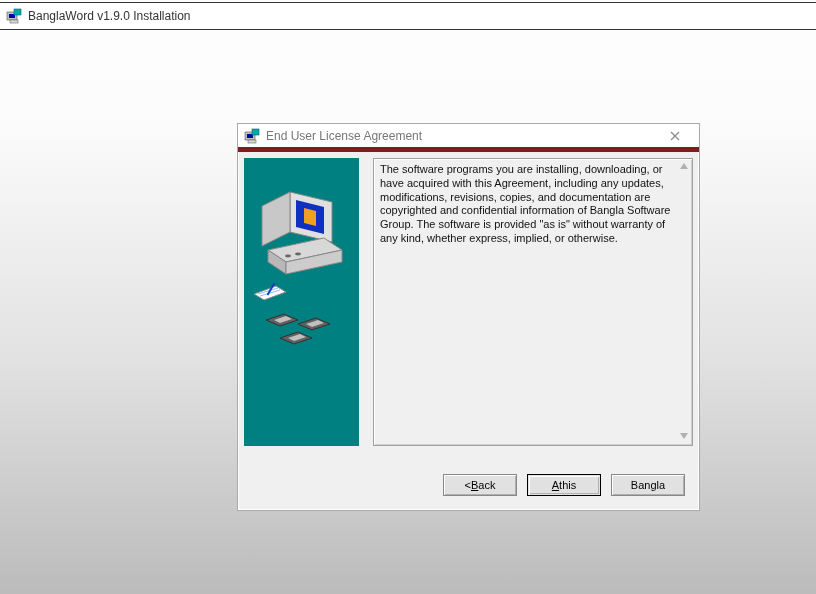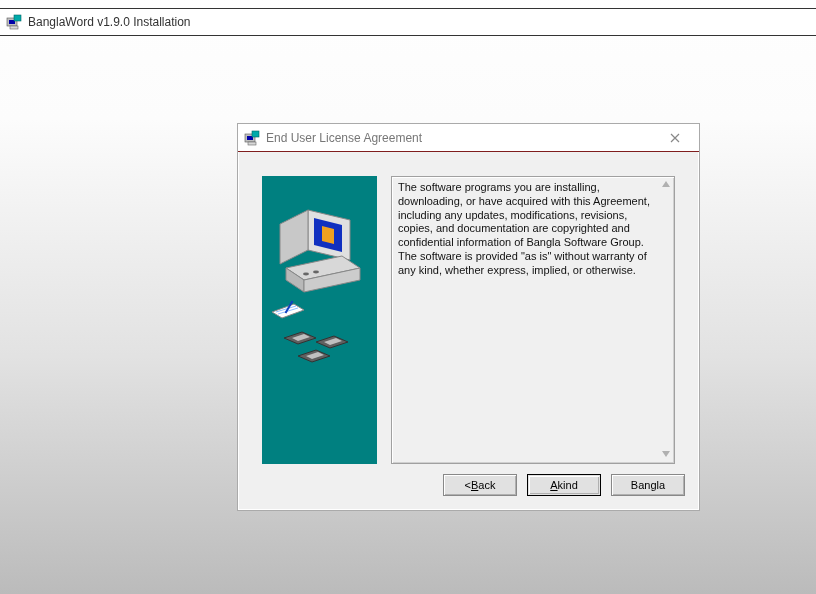--- a/index.html
+++ b/index.html
@@ -3,21 +3,21 @@
 <meta charset="utf-8">
 <style>
   * { box-sizing: border-box; margin: 0; padding: 0; }
   html, body { width: 816px; height: 594px; font-family: "Segoe UI", Tahoma, sans-serif; }
   body {
     background: linear-gradient(to bottom, #fefefe 0%, #fcfcfc 20%, #e2e2e2 60%, #bbbbbb 100%);
     position: relative;
     overflow: hidden;
   }
   .topbar {
-    position: absolute; left: 0; right: 0; top: 8px; height: 28px;
+    position: absolute; left: 0; right: 0; top: 2px; height: 28px;
     border-top: 1px solid #333;
     border-bottom: 1px solid #333;
     background: #fff;
     display: flex; align-items: center;
     padding-left: 6px;
     gap: 6px;
   }
   .topbar .icon { width: 16px; height: 16px; display:inline-block; }
   .topbar .title { font-size: 12px; color: #333; }
   .dialog {
@@ -26,34 +26,34 @@
     width: 463px; height: 388px;
     background: #f0f0f0;
     border: 1px solid #aaa;
     box-shadow: 0 0 0 1px #fff inset;
   }
   .titlebar {
     height: 28px;
     display: flex; align-items: center;
     padding: 0 6px;
     background: #fff;
-    border-bottom: 1px solid #7f1d1d;
+    border-bottom: 5px solid #7f1d1d;
   }
   .titlebar .tb-icon { width: 16px; height: 16px; margin-right: 6px; }
   .titlebar .tb-title { font-size: 12px; color: #777; flex: 1; }
   .titlebar .close {
     width: 36px; height: 22px;
     display:flex; align-items:center; justify-content:center;
     color: #888; font-family: sans-serif;
     cursor: default;
   }
   .titlebar .close svg { width: 10px; height: 10px; }
   .client {
     position: relative;
-    padding: 24px;
+    padding: 6px;
     display: flex;
     gap: 14px;
   }
   .side-image {
     width: 115px; height: 288px;
     background: #008080;
     position: relative;
     overflow: hidden;
     flex: 0 0 115px;
   }
@@ -191,19 +191,19 @@
   </div>
 
   <div class="button-row">
     <div class="btn">
       <span>&lt; </span>
         <span class="underline">B</span>
         <span>ack</span>
     </div>
     <div class="btn default">
       <span class="underline">A</span>
-        <span>kind</span>
+        <span>this</span>
     </div>
     <div class="btn">
       <span>Bangla</span>
     </div>
   </div>
 </div>
 
 </body></html>

